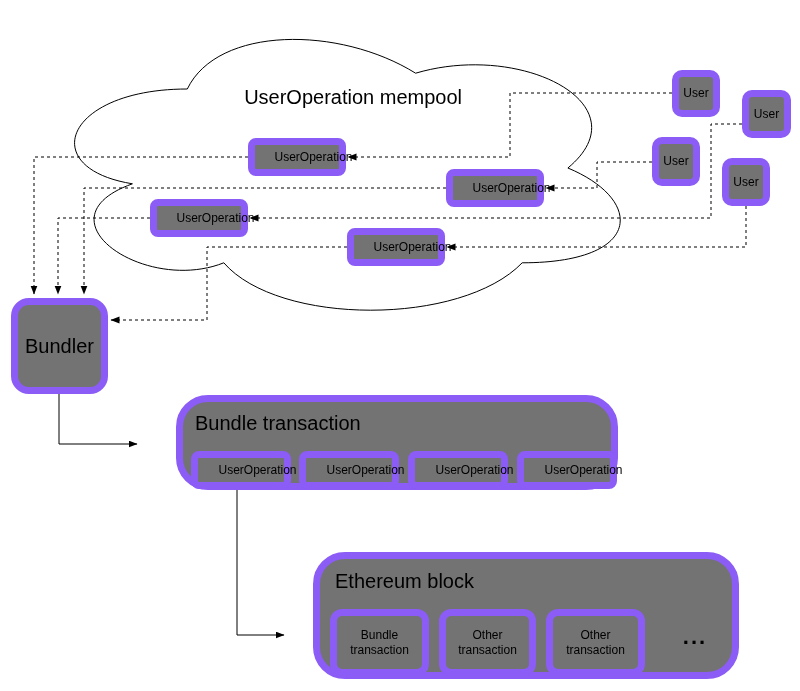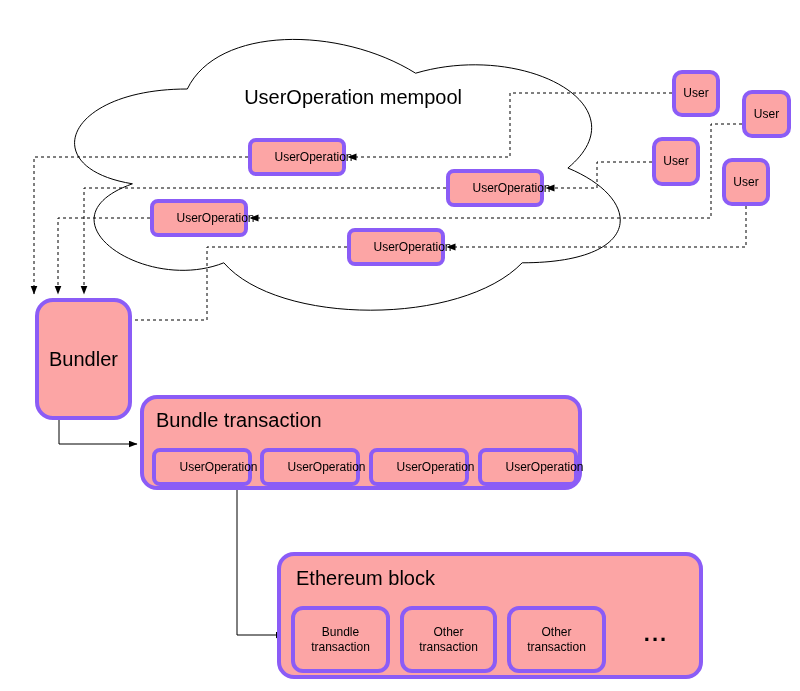--- a/index.html
+++ b/index.html
@@ -19,38 +19,39 @@
   .edges-layer {
     position: absolute;
     left: 0;
     top: 0;
     width: 800px;
     height: 691px;
   }
   .node {
     position: absolute;
     box-sizing: border-box;
-    background: #fca5a5;
-    border: 4px solid #8b5cf6;
+    background: #737373;
+    border: 7px solid #8b5cf6;
     display: flex;
     align-items: center;
     justify-content: center;
     text-align: center;
     font-size: 12px;
     line-height: 1.2;
   }
   .small-box { border-radius: 8px; padding-left: 33px; }
   .user-box  { border-radius: 10px; }
   .bundler-box {
     border-radius: 18px;
     font-size: 20px;
   }
   .group-box {
-    border-radius: 17px;
+    border-radius: 32px;
     display: block;
+    margin-left: 36px;
   }
   .eth-inner { border-radius: 12px; }
   .group-title {
     position: absolute;
     font-size: 20px;
     white-space: nowrap;
   }
   .cloud-title {
     position: absolute;
     font-size: 20px;
@@ -108,21 +109,21 @@
   <div class="node small-box" style="left:248px; top:138px; width:98px; height:38px;">UserOperation</div>
   <div class="node small-box" style="left:446px; top:169px; width:98px; height:38px;">UserOperation</div>
   <div class="node small-box" style="left:150px; top:199px; width:98px; height:38px;">UserOperation</div>
   <div class="node small-box" style="left:347px; top:228px; width:98px; height:38px;">UserOperation</div>
 
   <div class="node user-box" style="left:672px; top:70px; width:48px; height:47px;">User</div>
   <div class="node user-box" style="left:742px; top:90px; width:49px; height:48px;">User</div>
   <div class="node user-box" style="left:652px; top:137px; width:48px; height:49px;">User</div>
   <div class="node user-box" style="left:722px; top:158px; width:48px; height:48px;">User</div>
 
-  <div class="node bundler-box" style="left:11px; top:298px; width:97px; height:122px;margin-left:24px;">Bundler</div>
+  <div class="node bundler-box" style="left:11px; top:298px; width:97px; height:96px;">Bundler</div>
 
   <div class="node group-box" style="left:140px; top:395px; width:442px; height:95px;">
     <div class="group-title" style="left:12px; top:9px;">Bundle transaction</div>
     <div class="node small-box" style="left:8px; top:49px; width:100px; height:38px;">UserOperation</div>
     <div class="node small-box" style="left:116px; top:49px; width:100px; height:38px;">UserOperation</div>
     <div class="node small-box" style="left:225px; top:49px; width:100px; height:38px;">UserOperation</div>
     <div class="node small-box" style="left:334px; top:49px; width:100px; height:38px;">UserOperation</div>
   </div>
 
   <div class="node group-box" style="left:277px; top:552px; width:426px; height:127px;">

